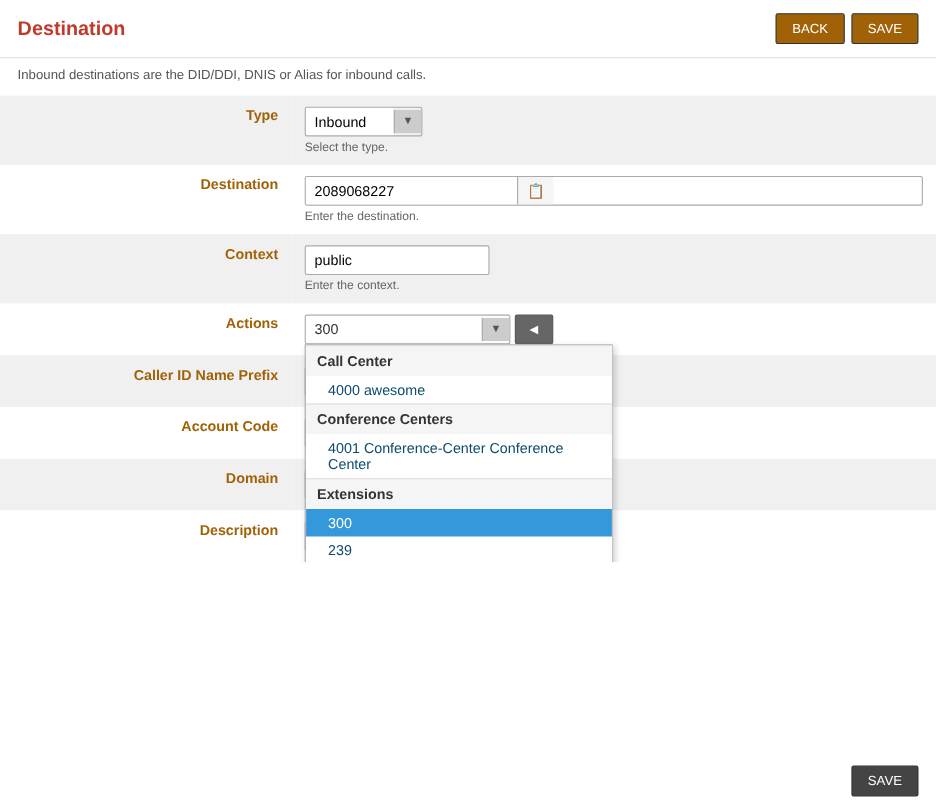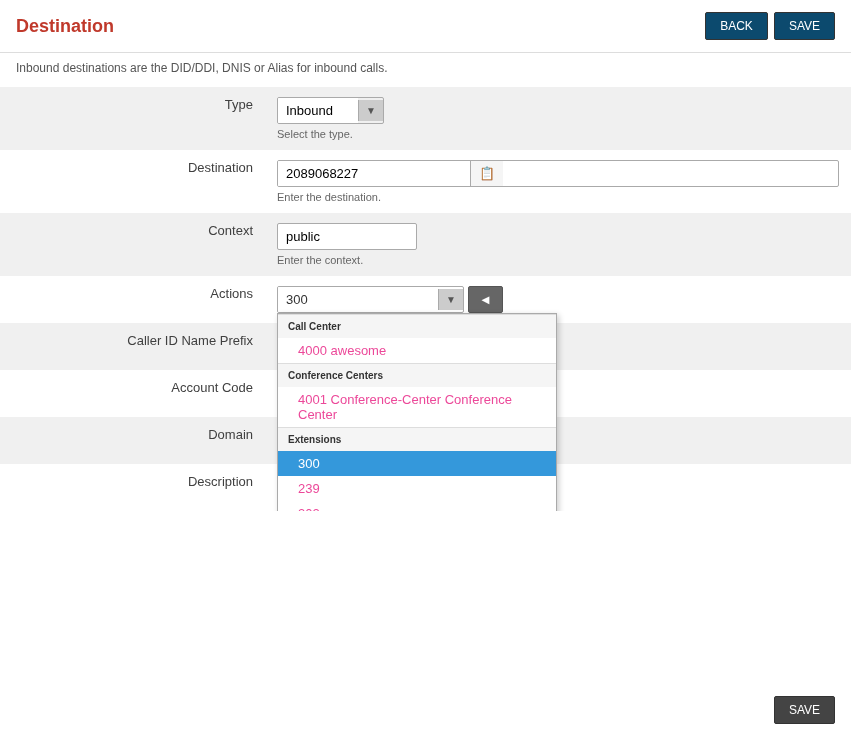--- a/index.html
+++ b/index.html
@@ -28,21 +28,21 @@
     .btn {
       padding: 6px 14px;
       border: 1px solid #555;
       background: #555;
       color: #fff;
       font-size: 12px;
       cursor: pointer;
       border-radius: 2px;
     }
     .btn-dark {
-      background: #0c4a6e;
+      background: #a16207;
       border-color: #333;
     }
     .subtitle {
       padding: 8px 16px 12px;
       font-size: 12px;
       color: #555;
     }
     .form-table {
       width: 100%;
       border-collapse: collapse;
@@ -53,23 +53,23 @@
     }
     .form-table tr:nth-child(odd) {
       background: #f0f0f0;
     }
     .form-table tr:nth-child(even) {
       background: #fff;
     }
     .label-cell {
       width: 265px;
       text-align: right;
-      font-weight: normal;
-      font-size: 13px;
-      color: #404040;
+      font-weight: bold;
+      font-size: 13px;
+      color: #a16207;
       padding-top: 12px;
     }
     .input-cell {
       padding-left: 14px;
     }
     .input-text {
       border: 1px solid #aaa;
       padding: 5px 8px;
       font-size: 13px;
       border-radius: 2px;
@@ -124,21 +124,21 @@
     }
     .dest-icon-btn {
       background: #f5f5f5;
       border-left: 1px solid #aaa;
       padding: 5px 8px;
       cursor: pointer;
       font-size: 13px;
       color: #555;
     }
     .context-input {
-      width: 140px;
+      width: 168px;
     }
     .actions-wrap {
       display: flex;
       gap: 4px;
     }
     .actions-select-wrap {
       display: inline-flex;
       align-items: center;
       border: 1px solid #aaa;
       border-radius: 2px;
@@ -182,30 +182,30 @@
       border: 1px solid #aaa;
       background: #fff;
       z-index: 100;
       box-shadow: 2px 2px 6px rgba(0,0,0,0.2);
       max-height: 430px;
       overflow-y: auto;
     }
     .dropdown-group-header {
       padding: 6px 10px;
       font-weight: bold;
-      font-size: 10px;
+      font-size: 13px;
       background: #f5f5f5;
       border-top: 1px solid #ddd;
       color: #333;
     }
     .dropdown-item {
       padding: 5px 10px 5px 20px;
       font-size: 13px;
       cursor: pointer;
-      color: #ec4899;
+      color: #0c4a6e;
     }
     .dropdown-item.selected {
       background: #3498db;
       color: #fff;
     }
     .footer-save {
       display: flex;
       justify-content: flex-end;
       padding: 12px 16px;
       position: fixed;

